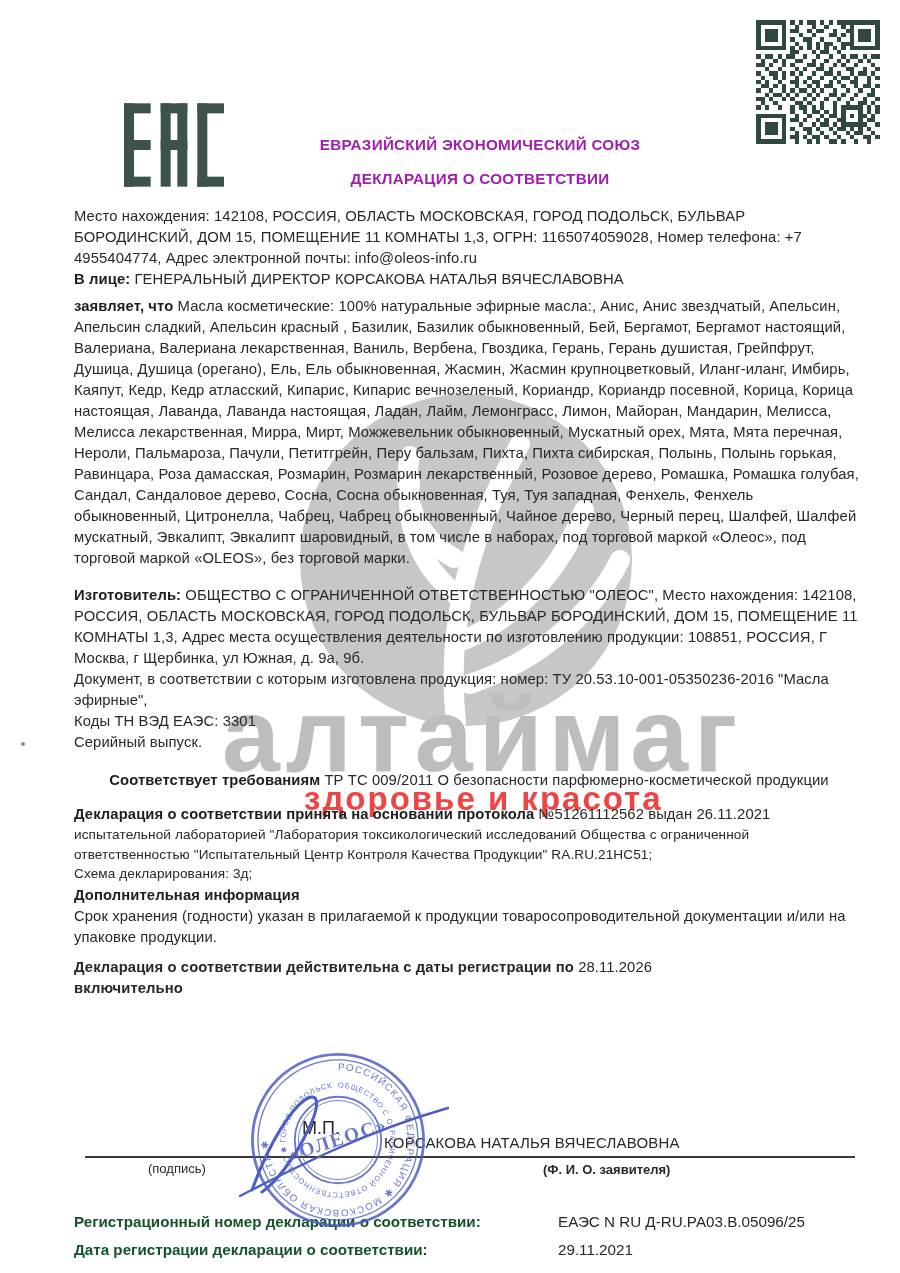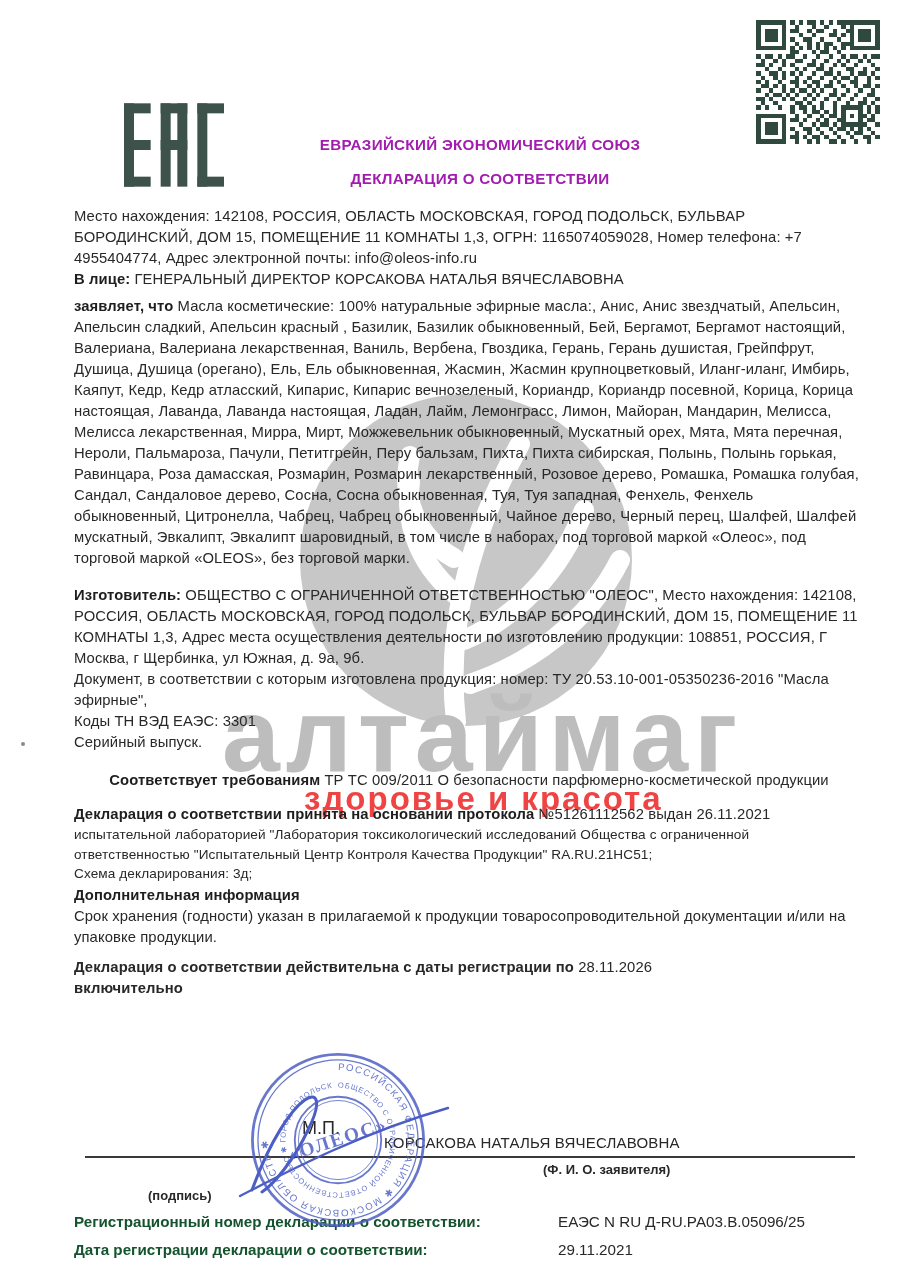--- a/index.html
+++ b/index.html
@@ -21,21 +21,21 @@
   .para b{color:#1e1e1e;}
   .small{font-size:13.6px;line-height:19.5px;}
   .gap6{margin-top:6px;} .gap4{margin-top:16px;} .gap5{margin-top:17px;text-align:center;}
   .gap13{margin-top:13px;} .gap9{margin-top:9px;} .gap1{margin-top:1px;}
   .bold-line{font-weight:700;}
   .bold-line .regular{font-weight:400;}
   
   .mp{position:absolute;left:302px;top:1118px;font-size:18px;font-weight:400;z-index:1;}
   .fio-name{position:absolute;left:384px;top:1134px;font-size:15px;z-index:1;letter-spacing:.2px;}
   .sig-line{position:absolute;left:85px;top:1156px;width:770px;height:2px;background:#3a3a3a;z-index:1;}
-  .cap-sign{position:absolute;left:148px;top:1188px;font-size:13px;font-weight:700;z-index:1;}
+  .cap-sign{position:absolute;left:148px;top:1161px;font-size:13px;font-weight:400;z-index:1;}
   .cap-fio{position:absolute;left:543px;top:1162px;font-size:13px;font-weight:700;z-index:1;}
   .stamp{position:absolute;left:246px;top:1048px;z-index:3;opacity:.84;}
   .signature-ink{position:absolute;left:232px;top:1072px;z-index:4;}
   
   .footer-label{position:absolute;left:74px;font-size:15.2px;font-weight:700;color:#14532d;z-index:1;}
   .footer-value{position:absolute;left:558px;font-size:15.2px;color:#282828;z-index:1;}
   .fr1{top:1213px;} .fr2{top:1241px;}
 </style>
 </head>
 <body>

